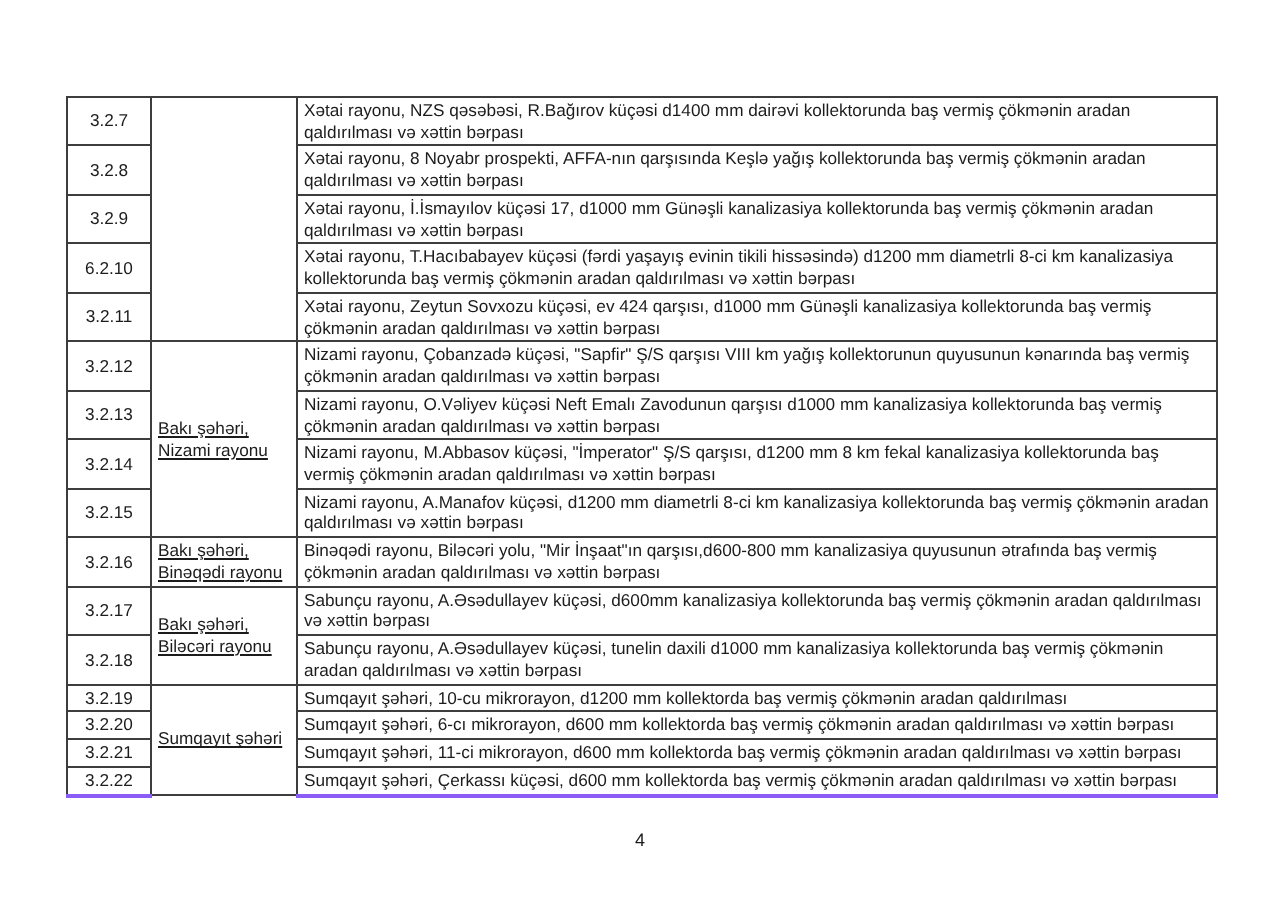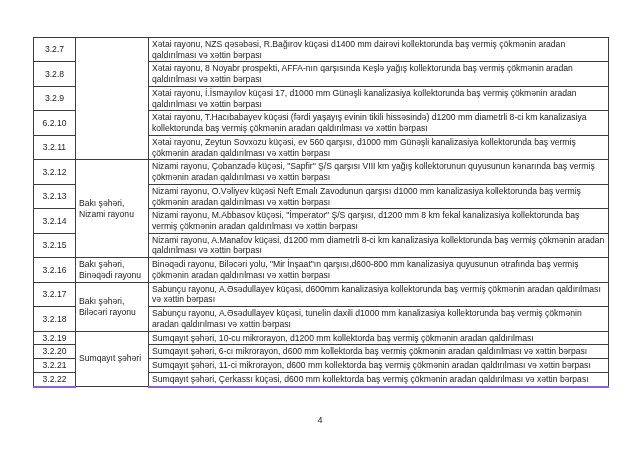--- a/index.html
+++ b/index.html
@@ -16,21 +16,21 @@
   }
   .page {
     position: relative;
     width: 640px;
     height: 450px;
     background: #ffffff;
   }
   table.doc-table {
     position: absolute;
     left: 33px;
-    top: 37px;
+    top: 48px;
     width: 575px;
     border-collapse: collapse;
     table-layout: fixed;
   }
   table.doc-table td {
     border: 1px solid #3d3d3d;
     font-size: 8.6px;
     line-height: 1.25;
     padding: 1px 3px;
     word-wrap: break-word;
@@ -39,20 +39,21 @@
     border-bottom: 2px solid #8b5cf6;
   }
   td.num {
     text-align: center;
     vertical-align: middle;
     padding: 1px 2px;
   }
   td.loc {
     vertical-align: middle;
     padding: 2px 4px;
+    text-decoration: underline;
   }
   td.desc {
     vertical-align: top;
     padding: 1.5px 4px;
   }
   .pagenum {
     position: absolute;
     left: 0;
     right: 0;
     top: 415px;
@@ -85,21 +86,21 @@
       <tr>
         <td class="num">3.2.9</td>
         <td class="desc">Xətai rayonu, İ.İsmayılov küçəsi 17, d1000 mm Günəşli kanalizasiya kollektorunda  baş vermiş çökmənin aradan qaldırılması və xəttin bərpası</td>
       </tr>
       <tr>
         <td class="num">6.2.10</td>
         <td class="desc">Xətai rayonu, T.Hacıbabayev küçəsi (fərdi yaşayış evinin tikili hissəsində) d1200 mm diametrli 8-ci km kanalizasiya kollektorunda  baş vermiş çökmənin aradan qaldırılması və xəttin bərpası</td>
       </tr>
       <tr>
         <td class="num">3.2.11</td>
-        <td class="desc">Xətai rayonu, Zeytun Sovxozu küçəsi, ev 560 qarşısı, d1000 mm Günəşli kanalizasiya kollektorunda  baş vermiş çökmənin aradan qaldırılması və xəttin bərpası</td>
+        <td class="desc">Xətai rayonu, Zeytun Sovxozu küçəsi, ev 424 qarşısı, d1000 mm Günəşli kanalizasiya kollektorunda  baş vermiş çökmənin aradan qaldırılması və xəttin bərpası</td>
       </tr>
 
       <tr>
         <td class="num">3.2.12</td>
         <td class="loc" rowspan="4">Bakı şəhəri, Nizami rayonu</td>
         <td class="desc">Nizami rayonu, Çobanzadə küçəsi, "Sapfir" Ş/S qarşısı VIII km yağış kollektorunun quyusunun kənarında baş vermiş çökmənin aradan qaldırılması və xəttin bərpası</td>
       </tr>
       <tr>
         <td class="num">3.2.13</td>
         <td class="desc">Nizami rayonu, O.Vəliyev küçəsi Neft Emalı Zavodunun qarşısı d1000 mm kanalizasiya kollektorunda baş vermiş çökmənin aradan qaldırılması və xəttin bərpası</td>

